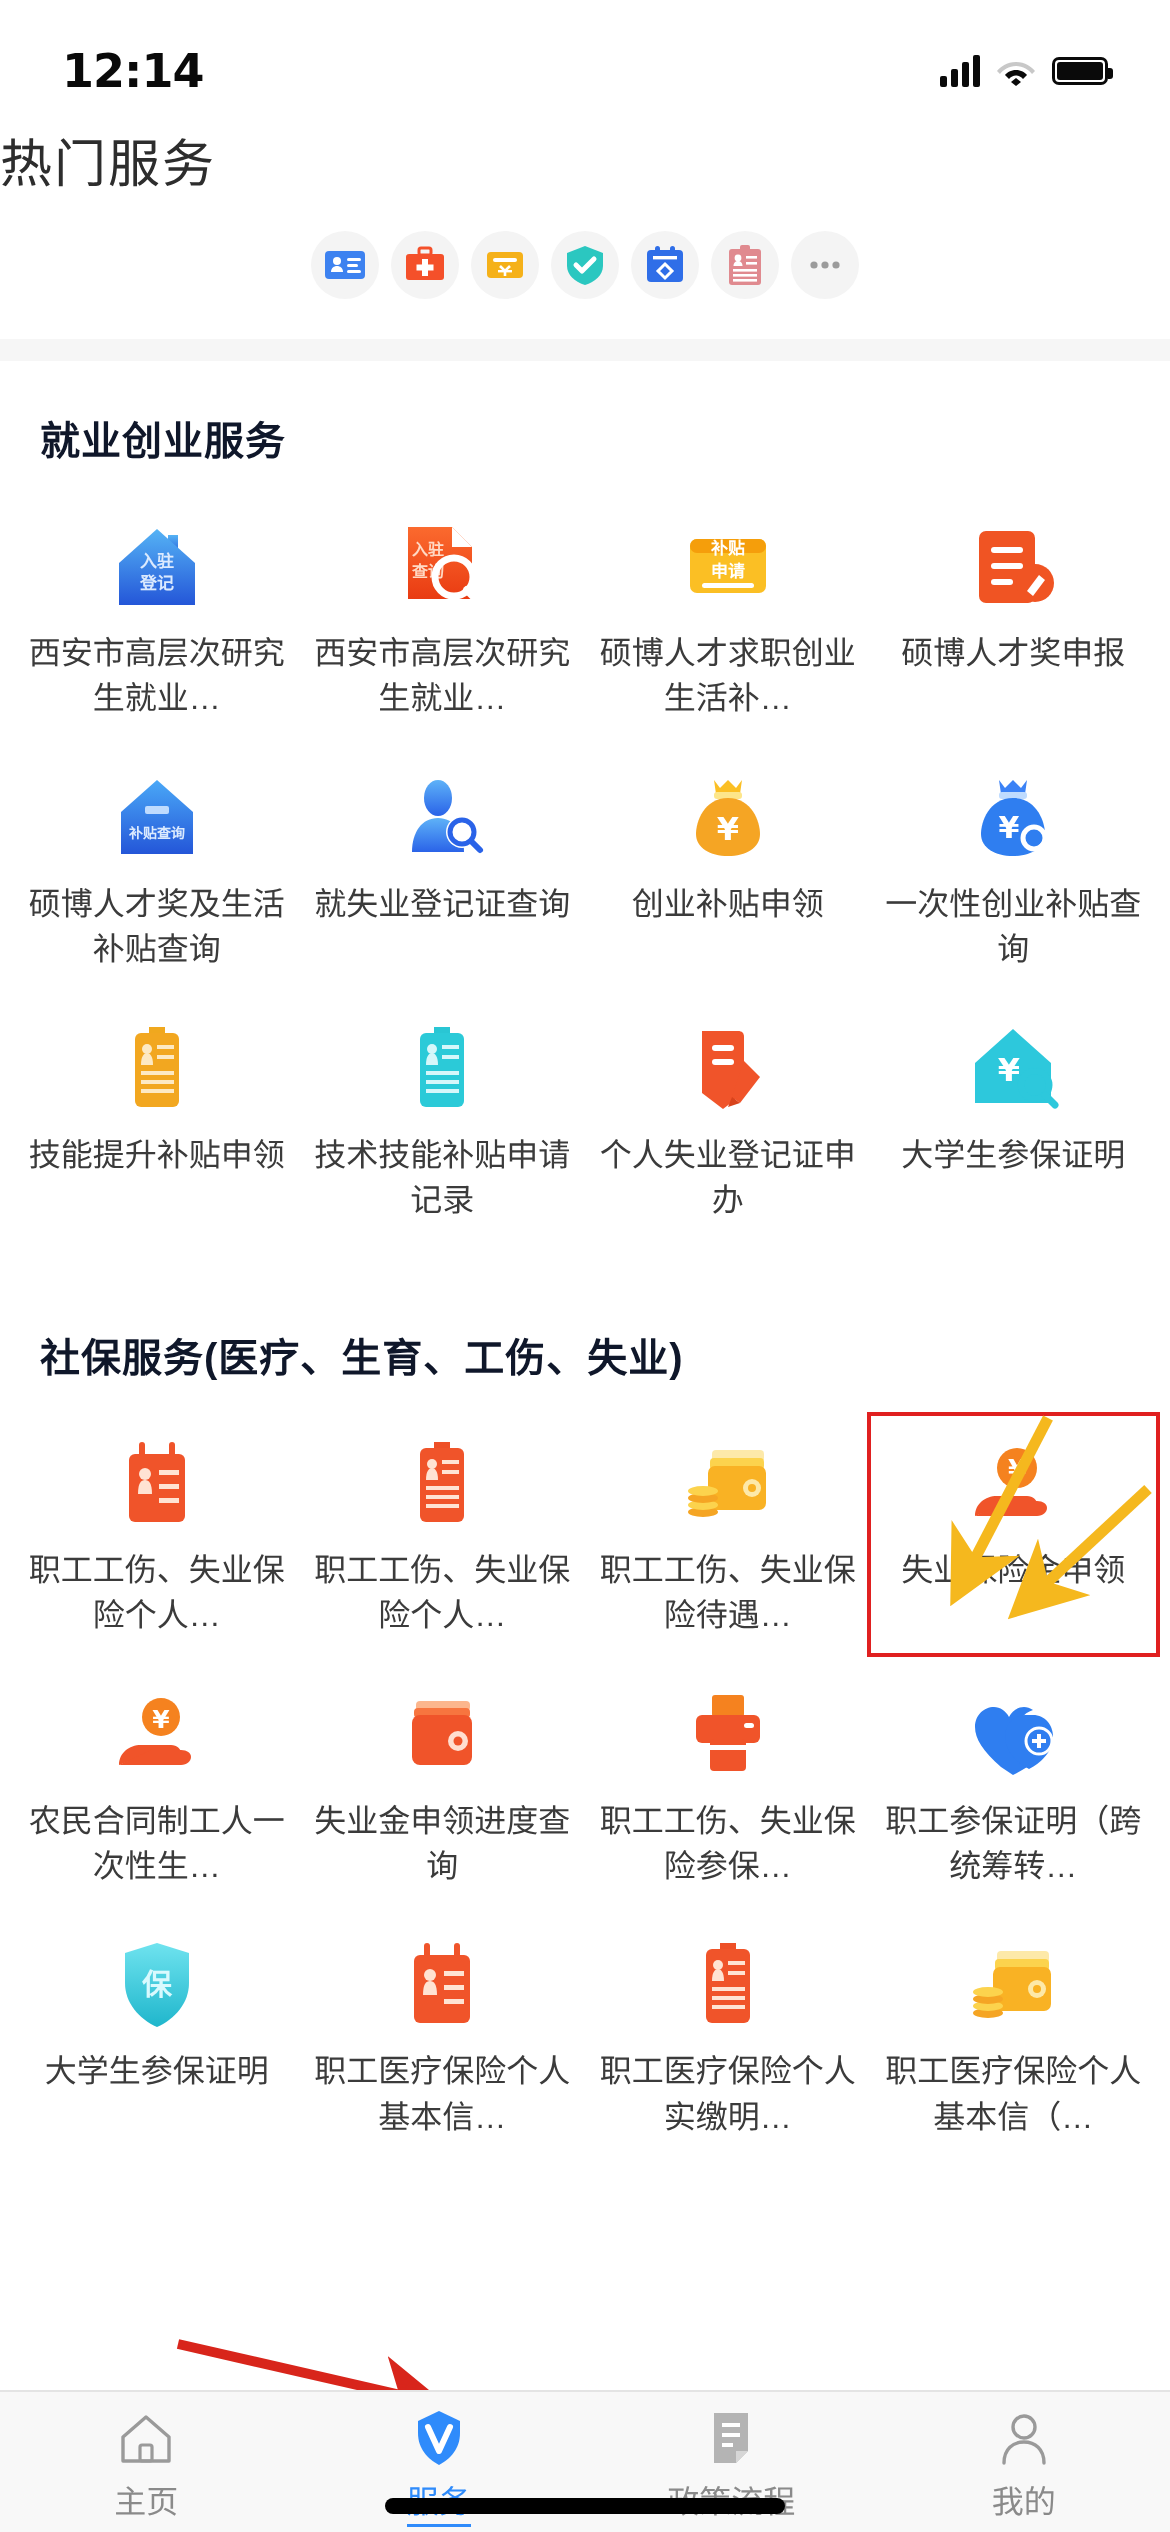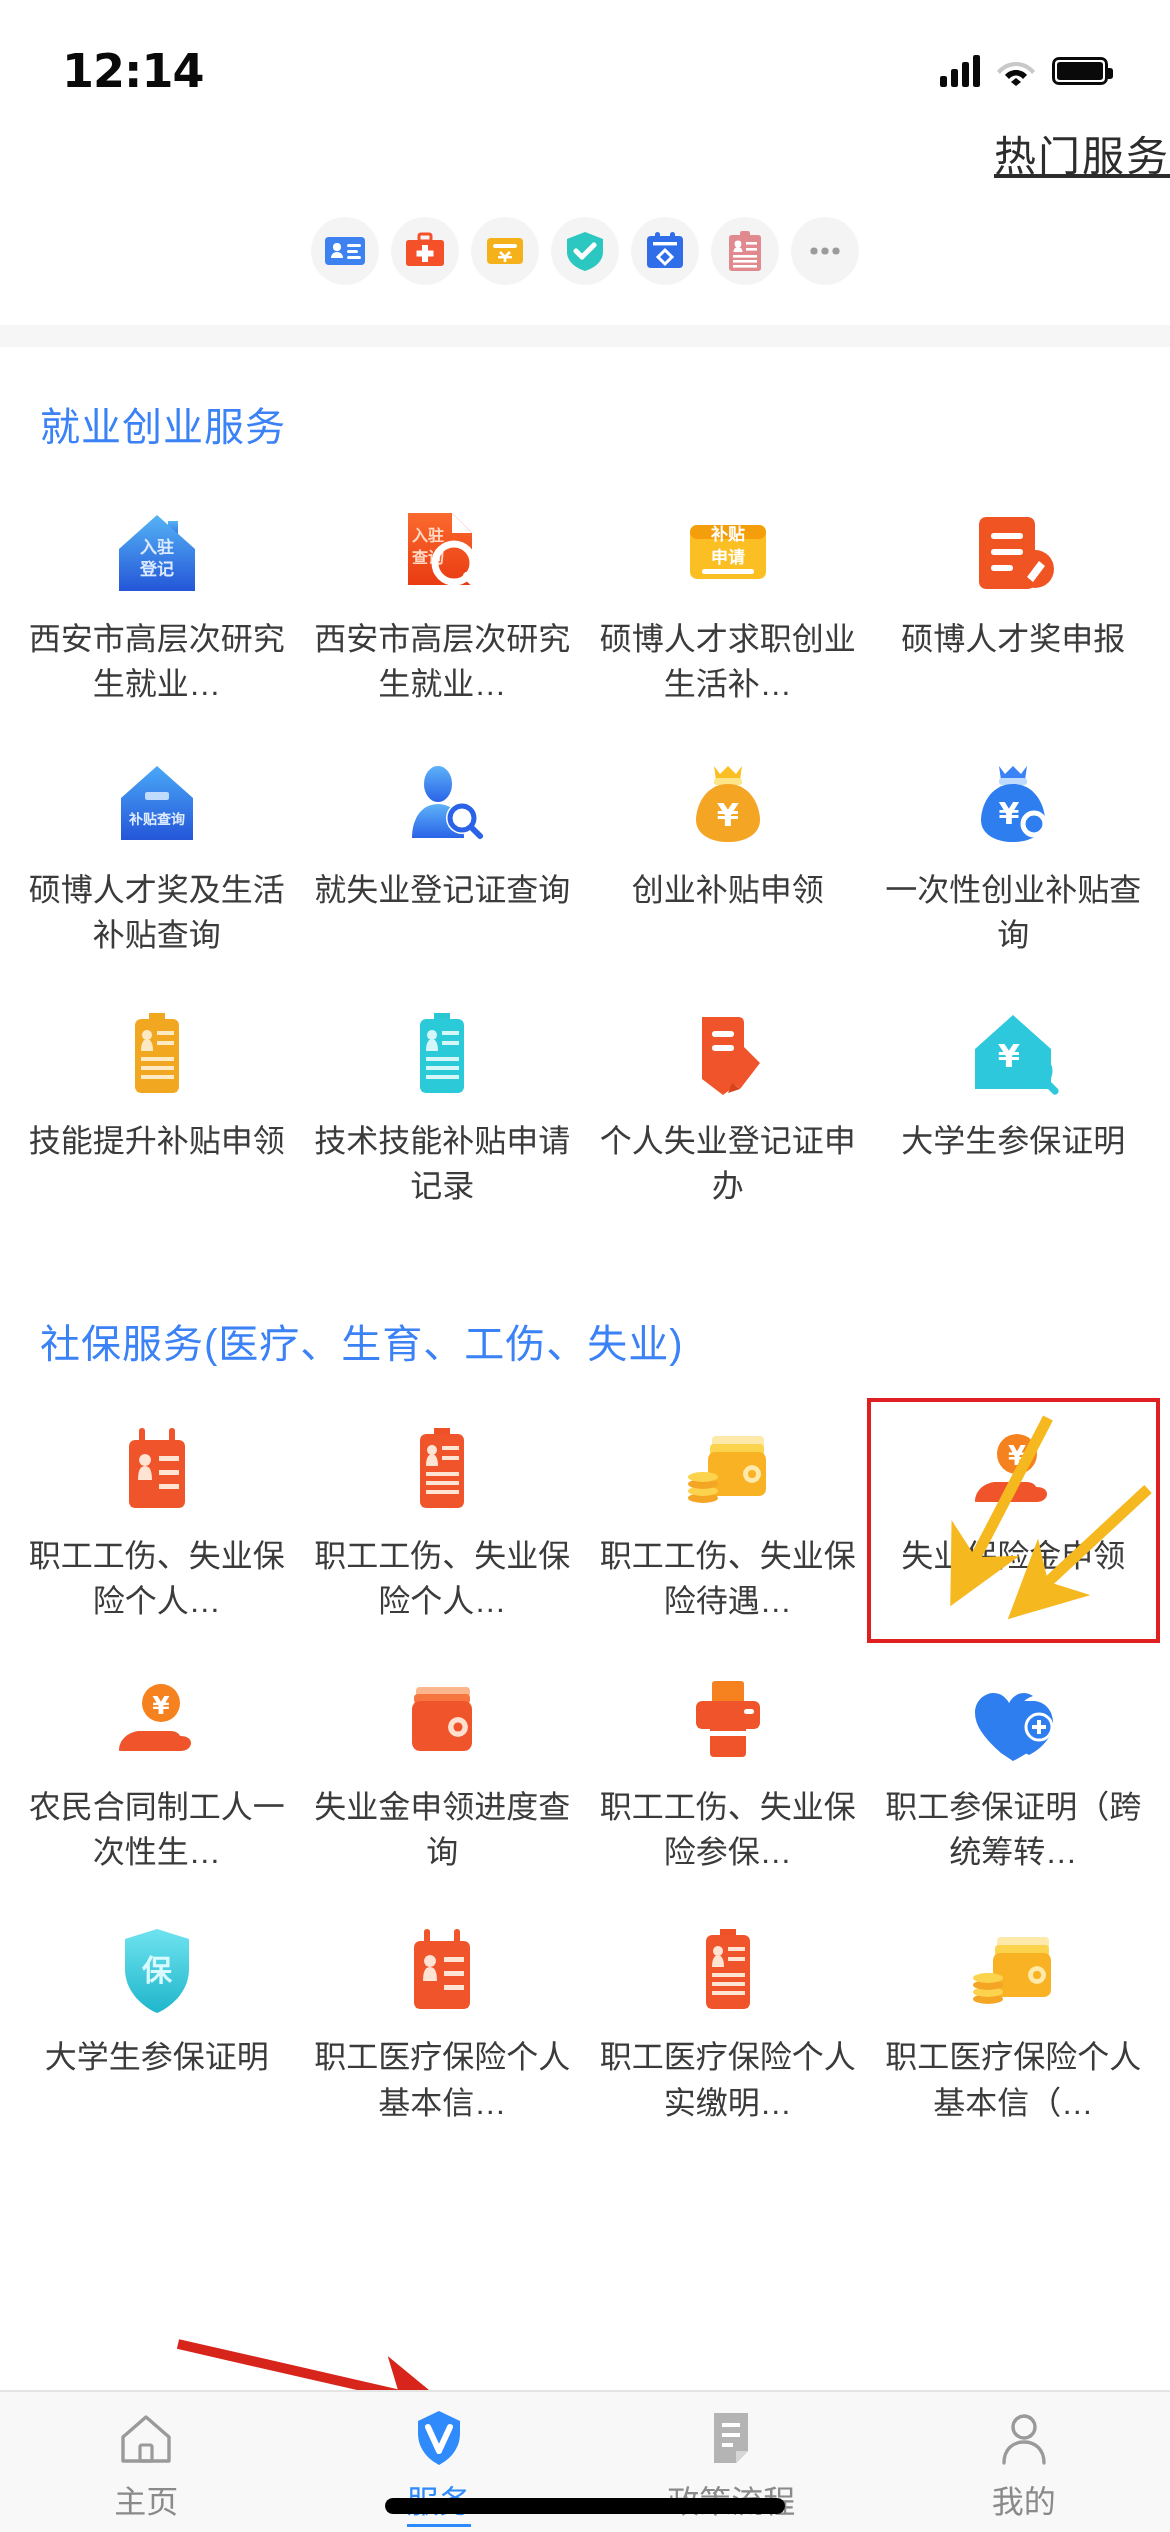--- a/index.html
+++ b/index.html
@@ -36,42 +36,42 @@
     position:relative;display:flex;align-items:center;padding:2px;
   }
   .battery::after{
     content:"";position:absolute;right:-8px;top:8px;width:5px;height:11px;
     background:#0a0a0a;border-radius:0 3px 3px 0;
   }
   .battery-fill{ background:#0a0a0a;height:100%;width:100%;border-radius:3px; }
 
   
   .page-title{
-    text-align:right; font-size:42px; color:#2d2d2d;
-    font-weight:400; padding:14px 0 0 0; letter-spacing:2px;text-decoration:underline;
+    text-align:left; font-size:52px; color:#2d2d2d;
+    font-weight:400; padding:14px 0 0 0; letter-spacing:2px;
   }
 
   
   .quick-row{
     display:flex; justify-content:center; align-items:center;
     gap:12px; padding:34px 0 40px 0;
   }
   .quick-item{
     width:68px;height:68px;border-radius:50%;
     background:#f4f4f4;
     display:flex;align-items:center;justify-content:center;
   }
 
   
   .divider{ height:22px; background:#f6f6f6; width:100%; }
 
   
   .section{ padding:0 0 0 0; background:#fff; }
   .section-title{
-    font-size:40px; font-weight:400; color:#3b82f6;
+    font-size:40px; font-weight:700; color:#0f172a;
     padding:48px 0 10px 40px; letter-spacing:1px;
   }
   .grid{
     display:grid; grid-template-columns:repeat(4,1fr);
     padding:22px 14px 10px 14px;
     row-gap:14px;
   }
   .cell{
     display:flex;flex-direction:column;align-items:center;
     padding:20px 6px 14px 6px; position:relative;

